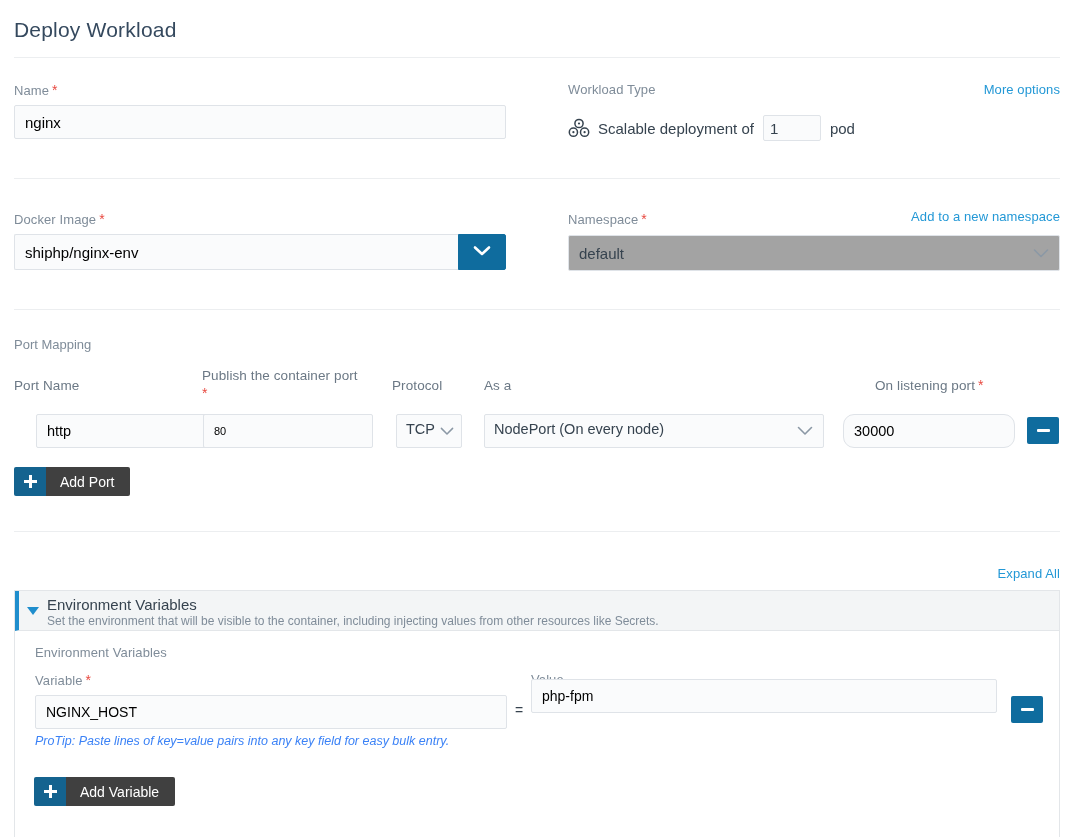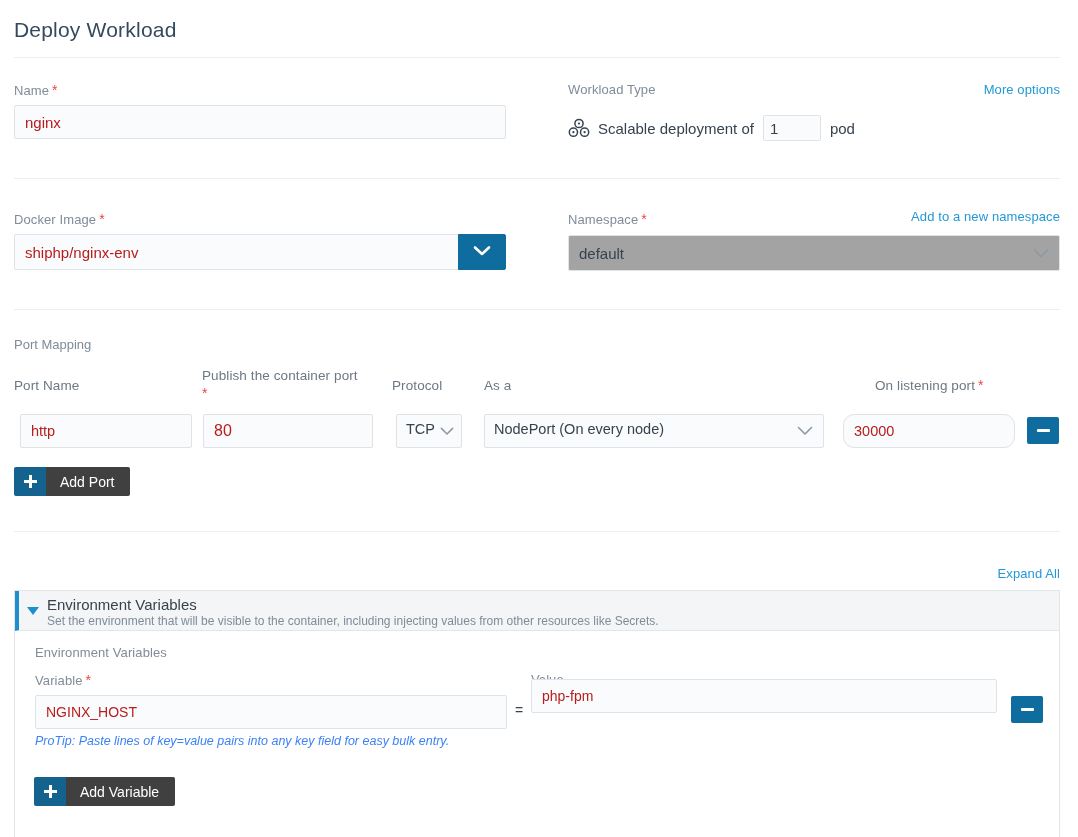--- a/index.html
+++ b/index.html
@@ -35,21 +35,21 @@
   }
   .req { color: #e8483f; font-size: 14px; margin-left: 3px; }
 
   
   .inp {
     background: #fafbfc;
     border: 1px solid #dfe3e8;
     border-radius: 2px;
     font-family: "Liberation Sans", sans-serif;
     font-size: 14px;
-    color: #b91c1c;
+    color: #000000;
     padding: 16px 10px;
     outline: none;
     height: 32px;
     width: 100%;
   }
   .inp::placeholder { color: #b6bec7; }
 
   
   .link {
     font-size: 13px; color: #2398d6; text-decoration: none; cursor: pointer;
@@ -272,25 +272,25 @@
       <span class="field-label">As a</span>
     </div>
     <div class="col" style="left:843px; top:10px;margin-left:32px;">
       <span class="field-label">
         <span>On listening port</span><span class="req">*</span>
       </span>
     </div>
   </div>
 
   <div class="pm-row">
-    <div class="cell" style="left:20px; width:172px;">
+    <div class="cell" style="left:36px; width:172px;">
       <input class="inp" style="height: 32px; font-size: 14.5px;" value="http">
     </div>
     <div class="cell" style="left:203px; width:170px;">
-      <input class="inp" style="height: 16px; font-size: 16px;" value="80">
+      <input class="inp" style="height: 16px; font-size: 11px;" value="80">
     </div>
     <div class="cell" style="left:396px; width:66px;">
       <div class="sel-sm" style="padding-right:24px">
         <span>TCP</span>
         <span class="chev">
           <svg width="14" height="9" viewBox="0 0 14 9" aria-hidden="true">
             <path d="M1.4 1.4 L7 7 L12.6 1.4" fill="none" stroke="#8b98a5" stroke-width="1.5" stroke-linecap="round" stroke-linejoin="round"></path>
           </svg>
         </span>
       </div>

